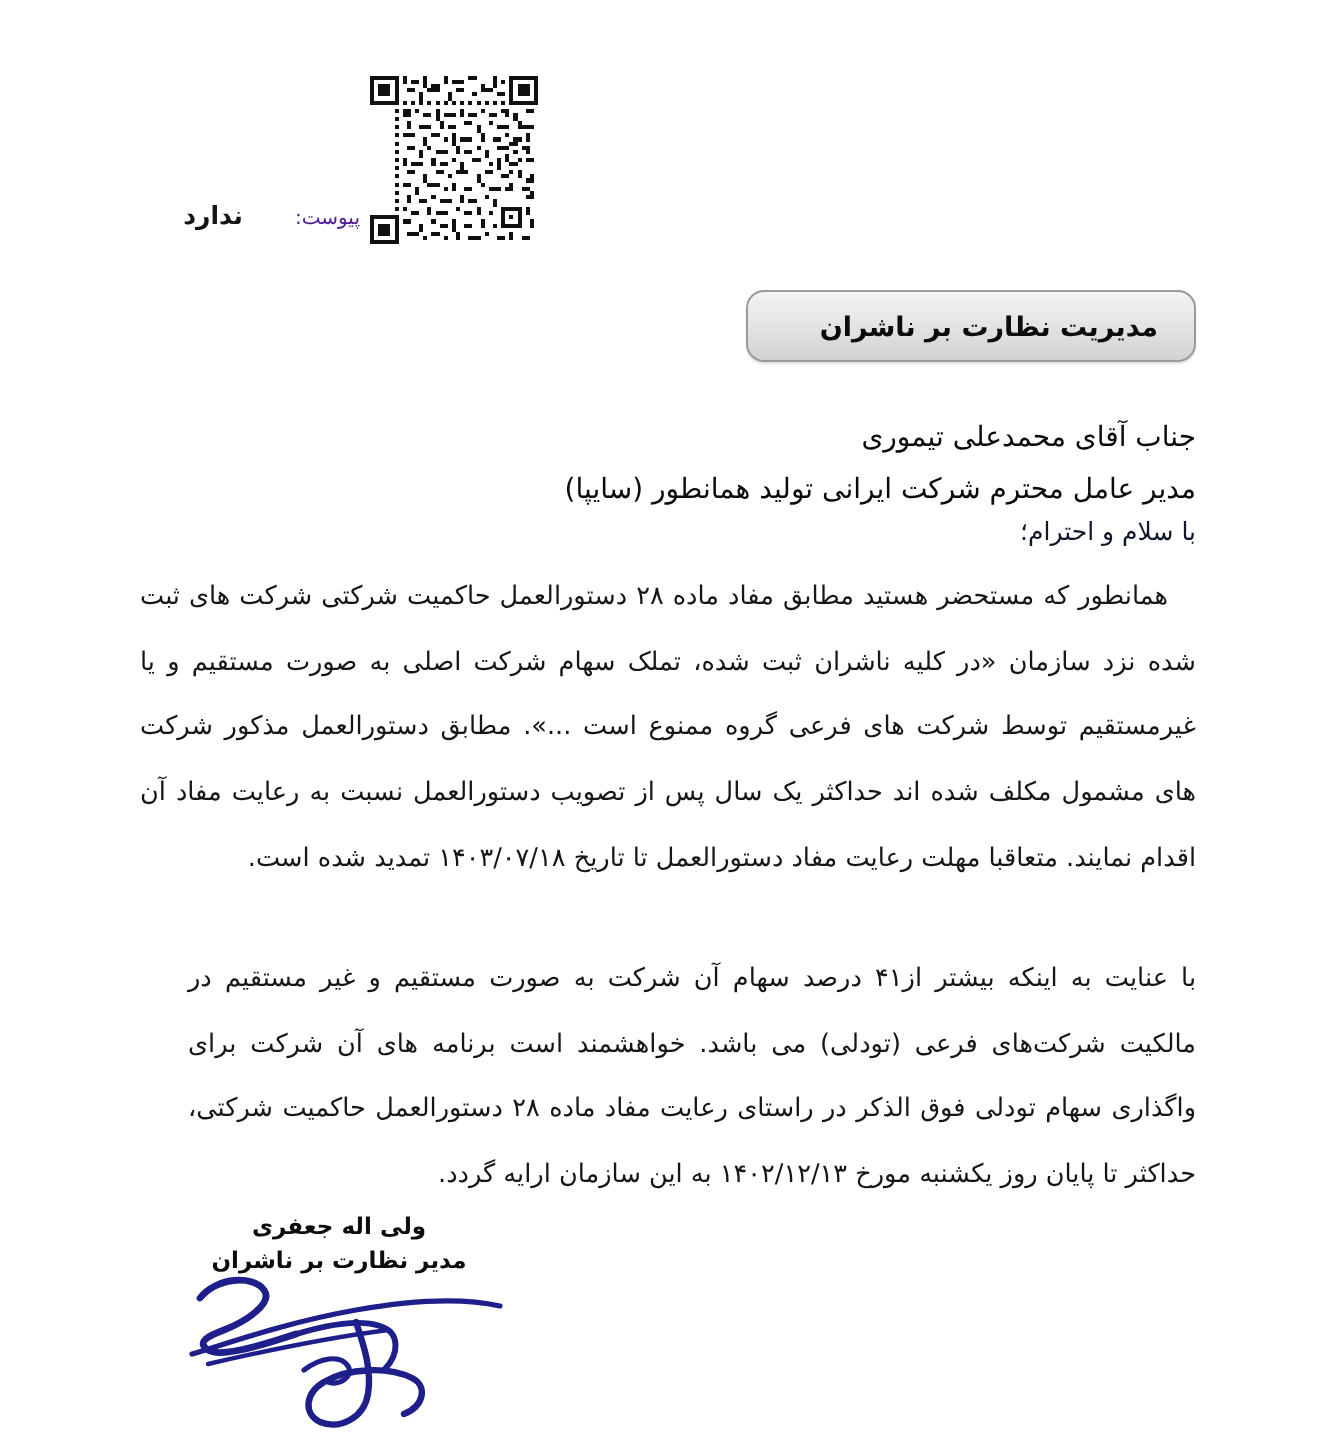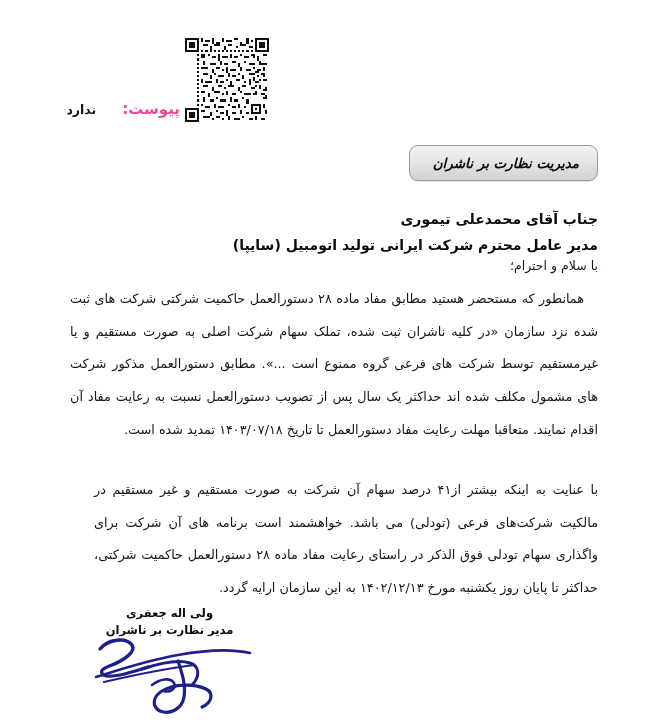--- a/index.html
+++ b/index.html
@@ -46,23 +46,23 @@
     top: 100px;
     width: 150px;
     direction: rtl;
     display: flex;
     justify-content: flex-start;
     align-items: baseline;
     gap: 26px;
     padding-right: 6px;
   }
   .attach-label {
-    font-size: 15px;
-    font-weight: bold;
-    color: #ec4899;
+    font-size: 10px;
+    font-weight: normal;
+    color: #4c1d95;
     white-space: nowrap;
   }
   .attach-value {
     font-size: 12.5px;
     font-weight: bold;
     color: #141414;
     white-space: nowrap;
   }
 
   
@@ -74,49 +74,48 @@
     height: 84px;
   }
   .qr-wrap svg { display: block; width: 84px; height: 84px; }
 
   
   .dept-box {
     position: absolute;
     right: 72px;
     top: 145px;
     min-width: 172px;
-    padding: 7px 18px 8px 23px;
+    padding: 7px 18px 8px 36px;
     box-sizing: border-box;
     border: 1px solid #9a9a9a;
     border-radius: 9px;
     background: linear-gradient(180deg, #f4f4f4 0%, #e4e4e4 48%, #d2d2d2 100%);
     text-align: left;
     box-shadow: 0 1px 1px rgba(0,0,0,0.12);
-    font-style: italic;
   }
   .dept-box-text {
     font-size: 13.5px;
     font-weight: bold;
     color: #0c0c0c;
     letter-spacing: 0.2px;
     white-space: nowrap;
   }
 
   
   .addressee {
     position: absolute;
     right: 72px;
     top: 207px;
     width: 470px;
     text-align: right;
     direction: rtl;
   }
   .addressee-line {
     font-size: 14px;
-    font-weight: bold;
+    font-weight: normal;
     color: #0b0b0b;
     line-height: 1.85;
     white-space: nowrap;
   }
 
   .greeting {
     position: absolute;
     right: 72px;
     top: 258px;
     font-size: 12.5px;
@@ -388,21 +387,21 @@
       </g>
     </svg>
   </div>
 
   <div class="dept-box">
     <span class="dept-box-text">مدیریت نظارت بر ناشران</span>
   </div>
 
   <div class="addressee">
     <div class="addressee-line">جناب آقای  محمدعلی تیموری</div>
-    <div class="addressee-line">مدیر عامل محترم شرکت ایرانی تولید اتومبیل (سایپا)</div>
+    <div class="addressee-line">مدیر عامل محترم شرکت ایرانی تولید همانطور (سایپا)</div>
   </div>
 
   <div class="greeting">با سلام و احترام؛</div>
 
   <div class="body-area">
     <p class="para para-1">همانطور که مستحضر هستید مطابق مفاد ماده ۲۸ دستورالعمل حاکمیت شرکتی شرکت های ثبت شده نزد سازمان «در کلیه ناشران ثبت شده، تملک سهام شرکت اصلی به صورت مستقیم و یا غیرمستقیم توسط شرکت های فرعی گروه ممنوع است ...». مطابق دستورالعمل مذکور شرکت های مشمول مکلف شده اند حداکثر یک سال پس از تصویب دستورالعمل نسبت به رعایت مفاد آن اقدام نمایند. متعاقبا مهلت رعایت مفاد دستورالعمل تا تاریخ ۱۴۰۳/۰۷/۱۸ تمدید شده است.</p>
     <p class="para para-2">با عنایت به اینکه بیشتر از۴۱ درصد سهام آن شرکت به صورت مستقیم و غیر مستقیم در مالکیت شرکت‌های فرعی (تودلی) می باشد. خواهشمند است برنامه های آن شرکت برای واگذاری سهام تودلی فوق الذکر در راستای رعایت مفاد ماده ۲۸ دستورالعمل حاکمیت شرکتی، حداکثر تا پایان روز یکشنبه مورخ ۱۴۰۲/۱۲/۱۳ به این سازمان ارایه گردد.</p>
   </div>
 
   <div class="signature-block">

